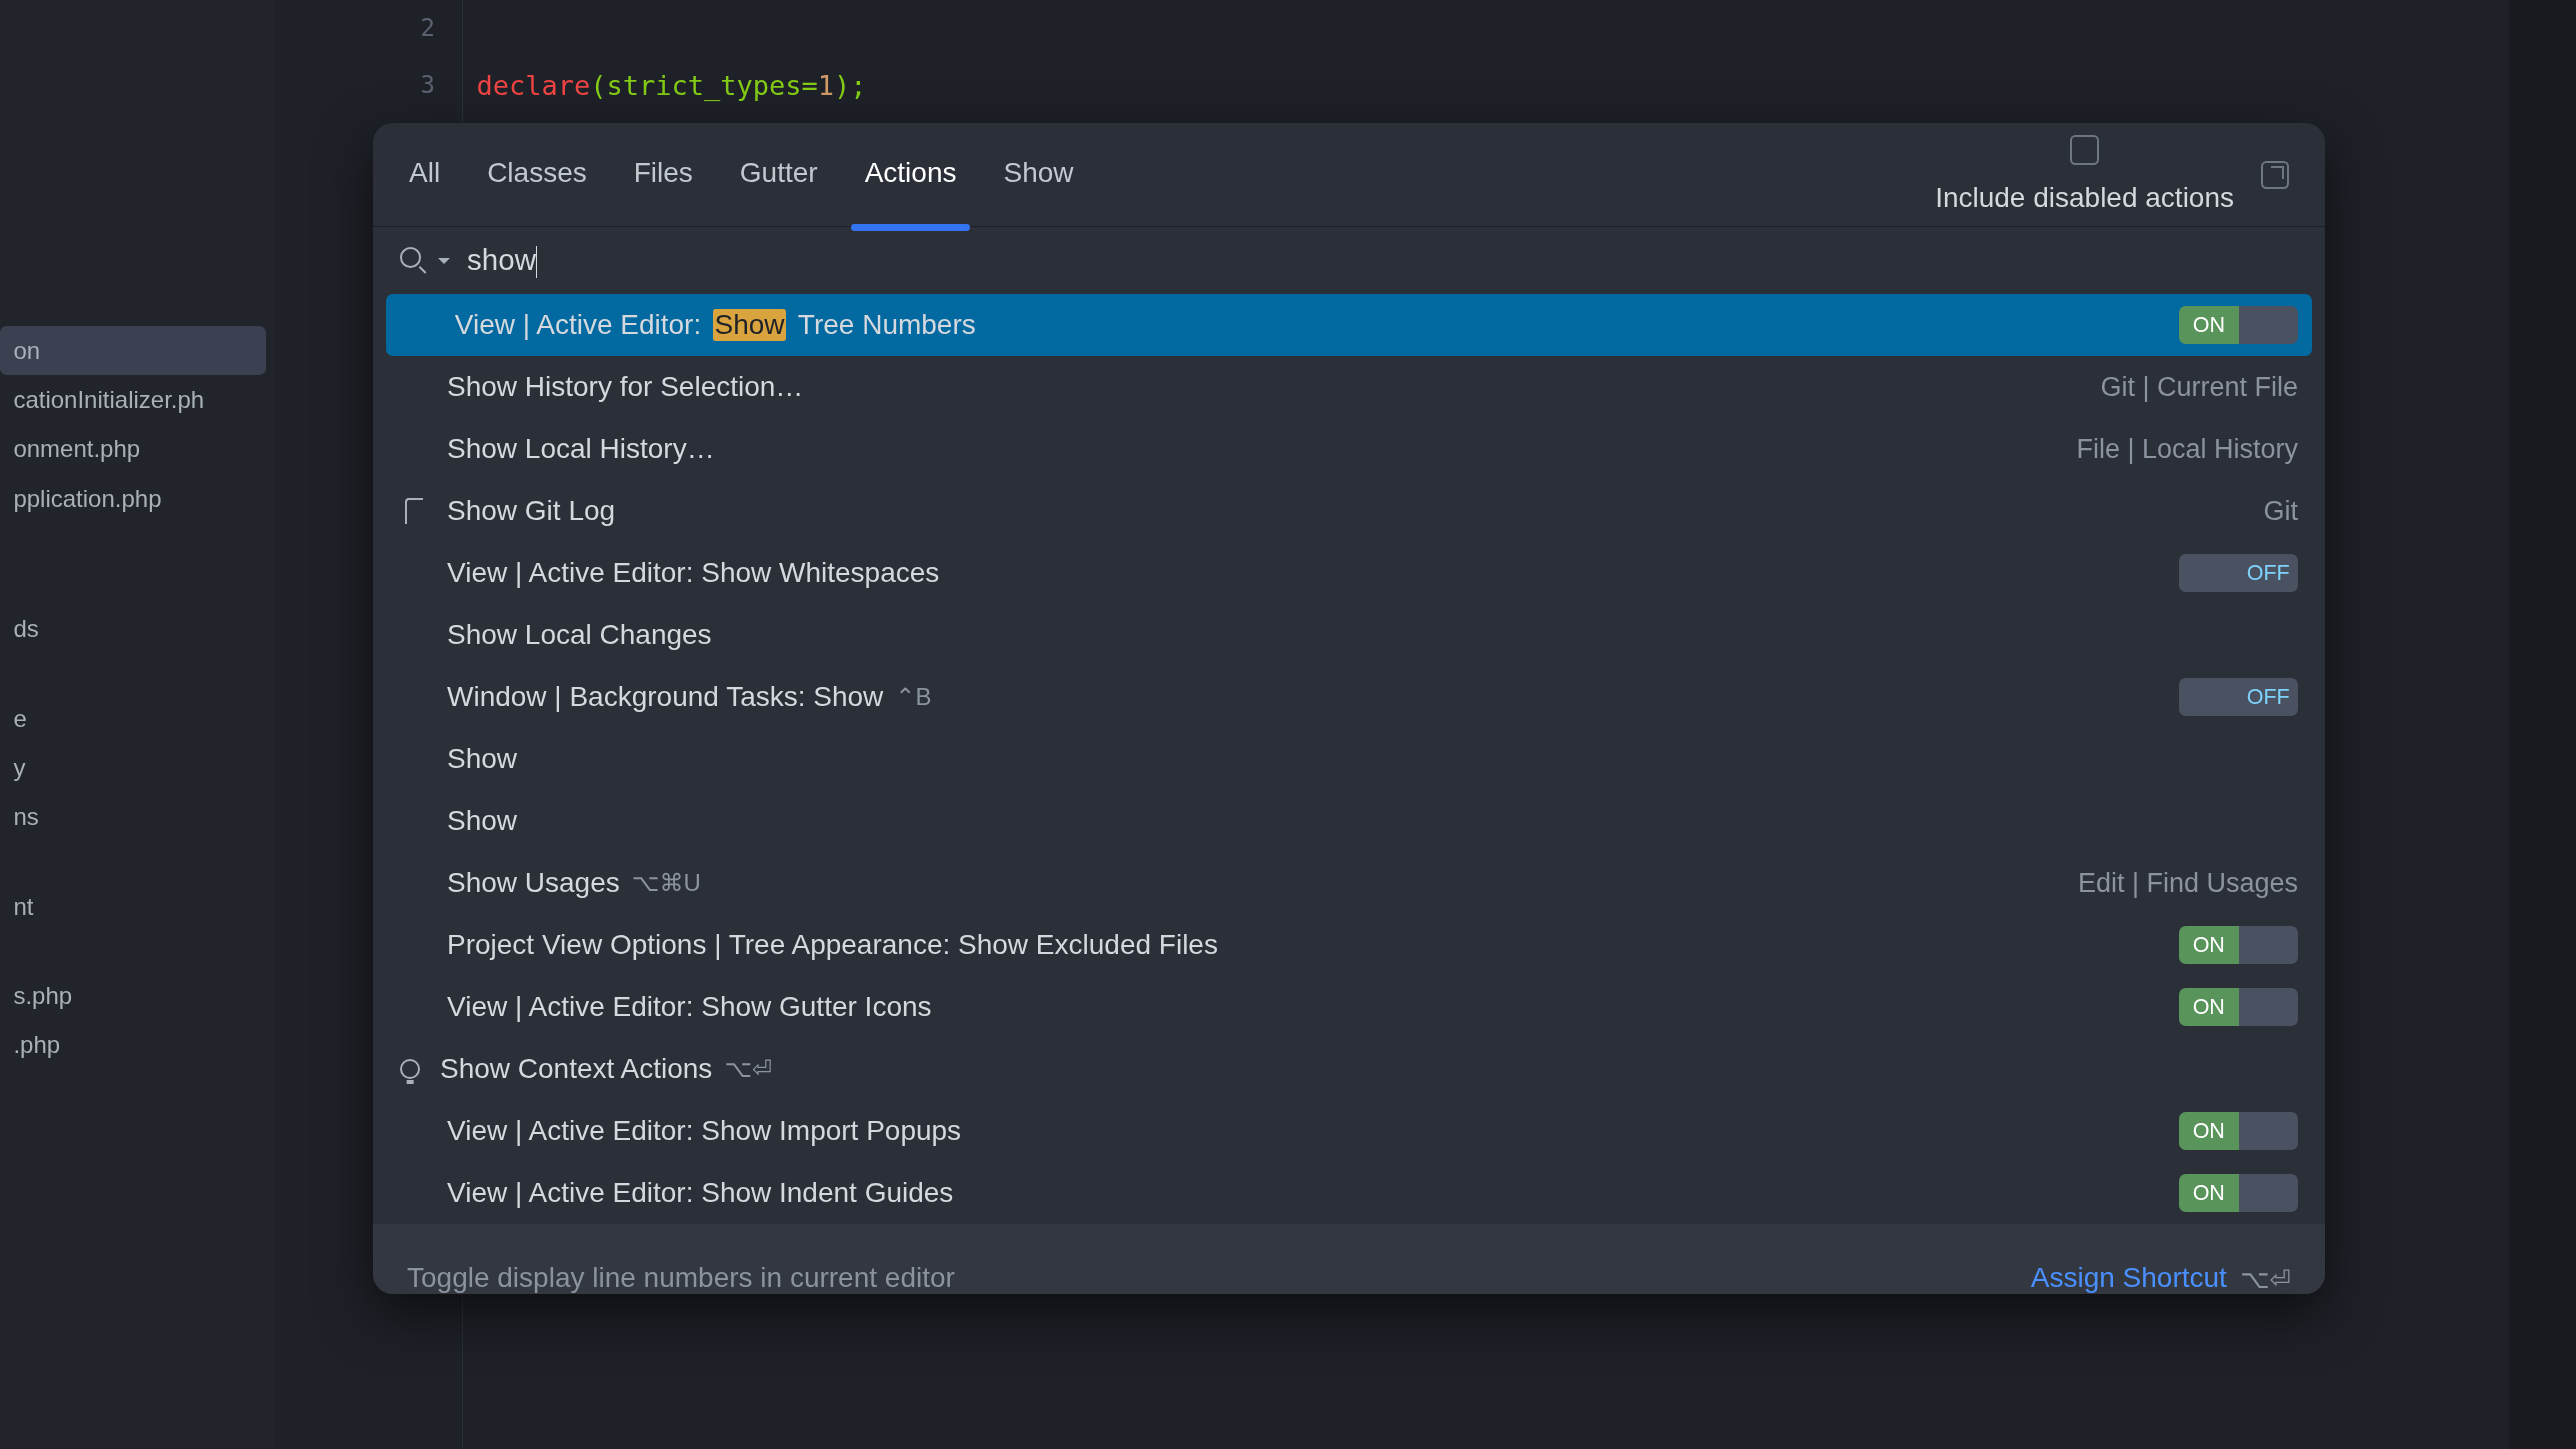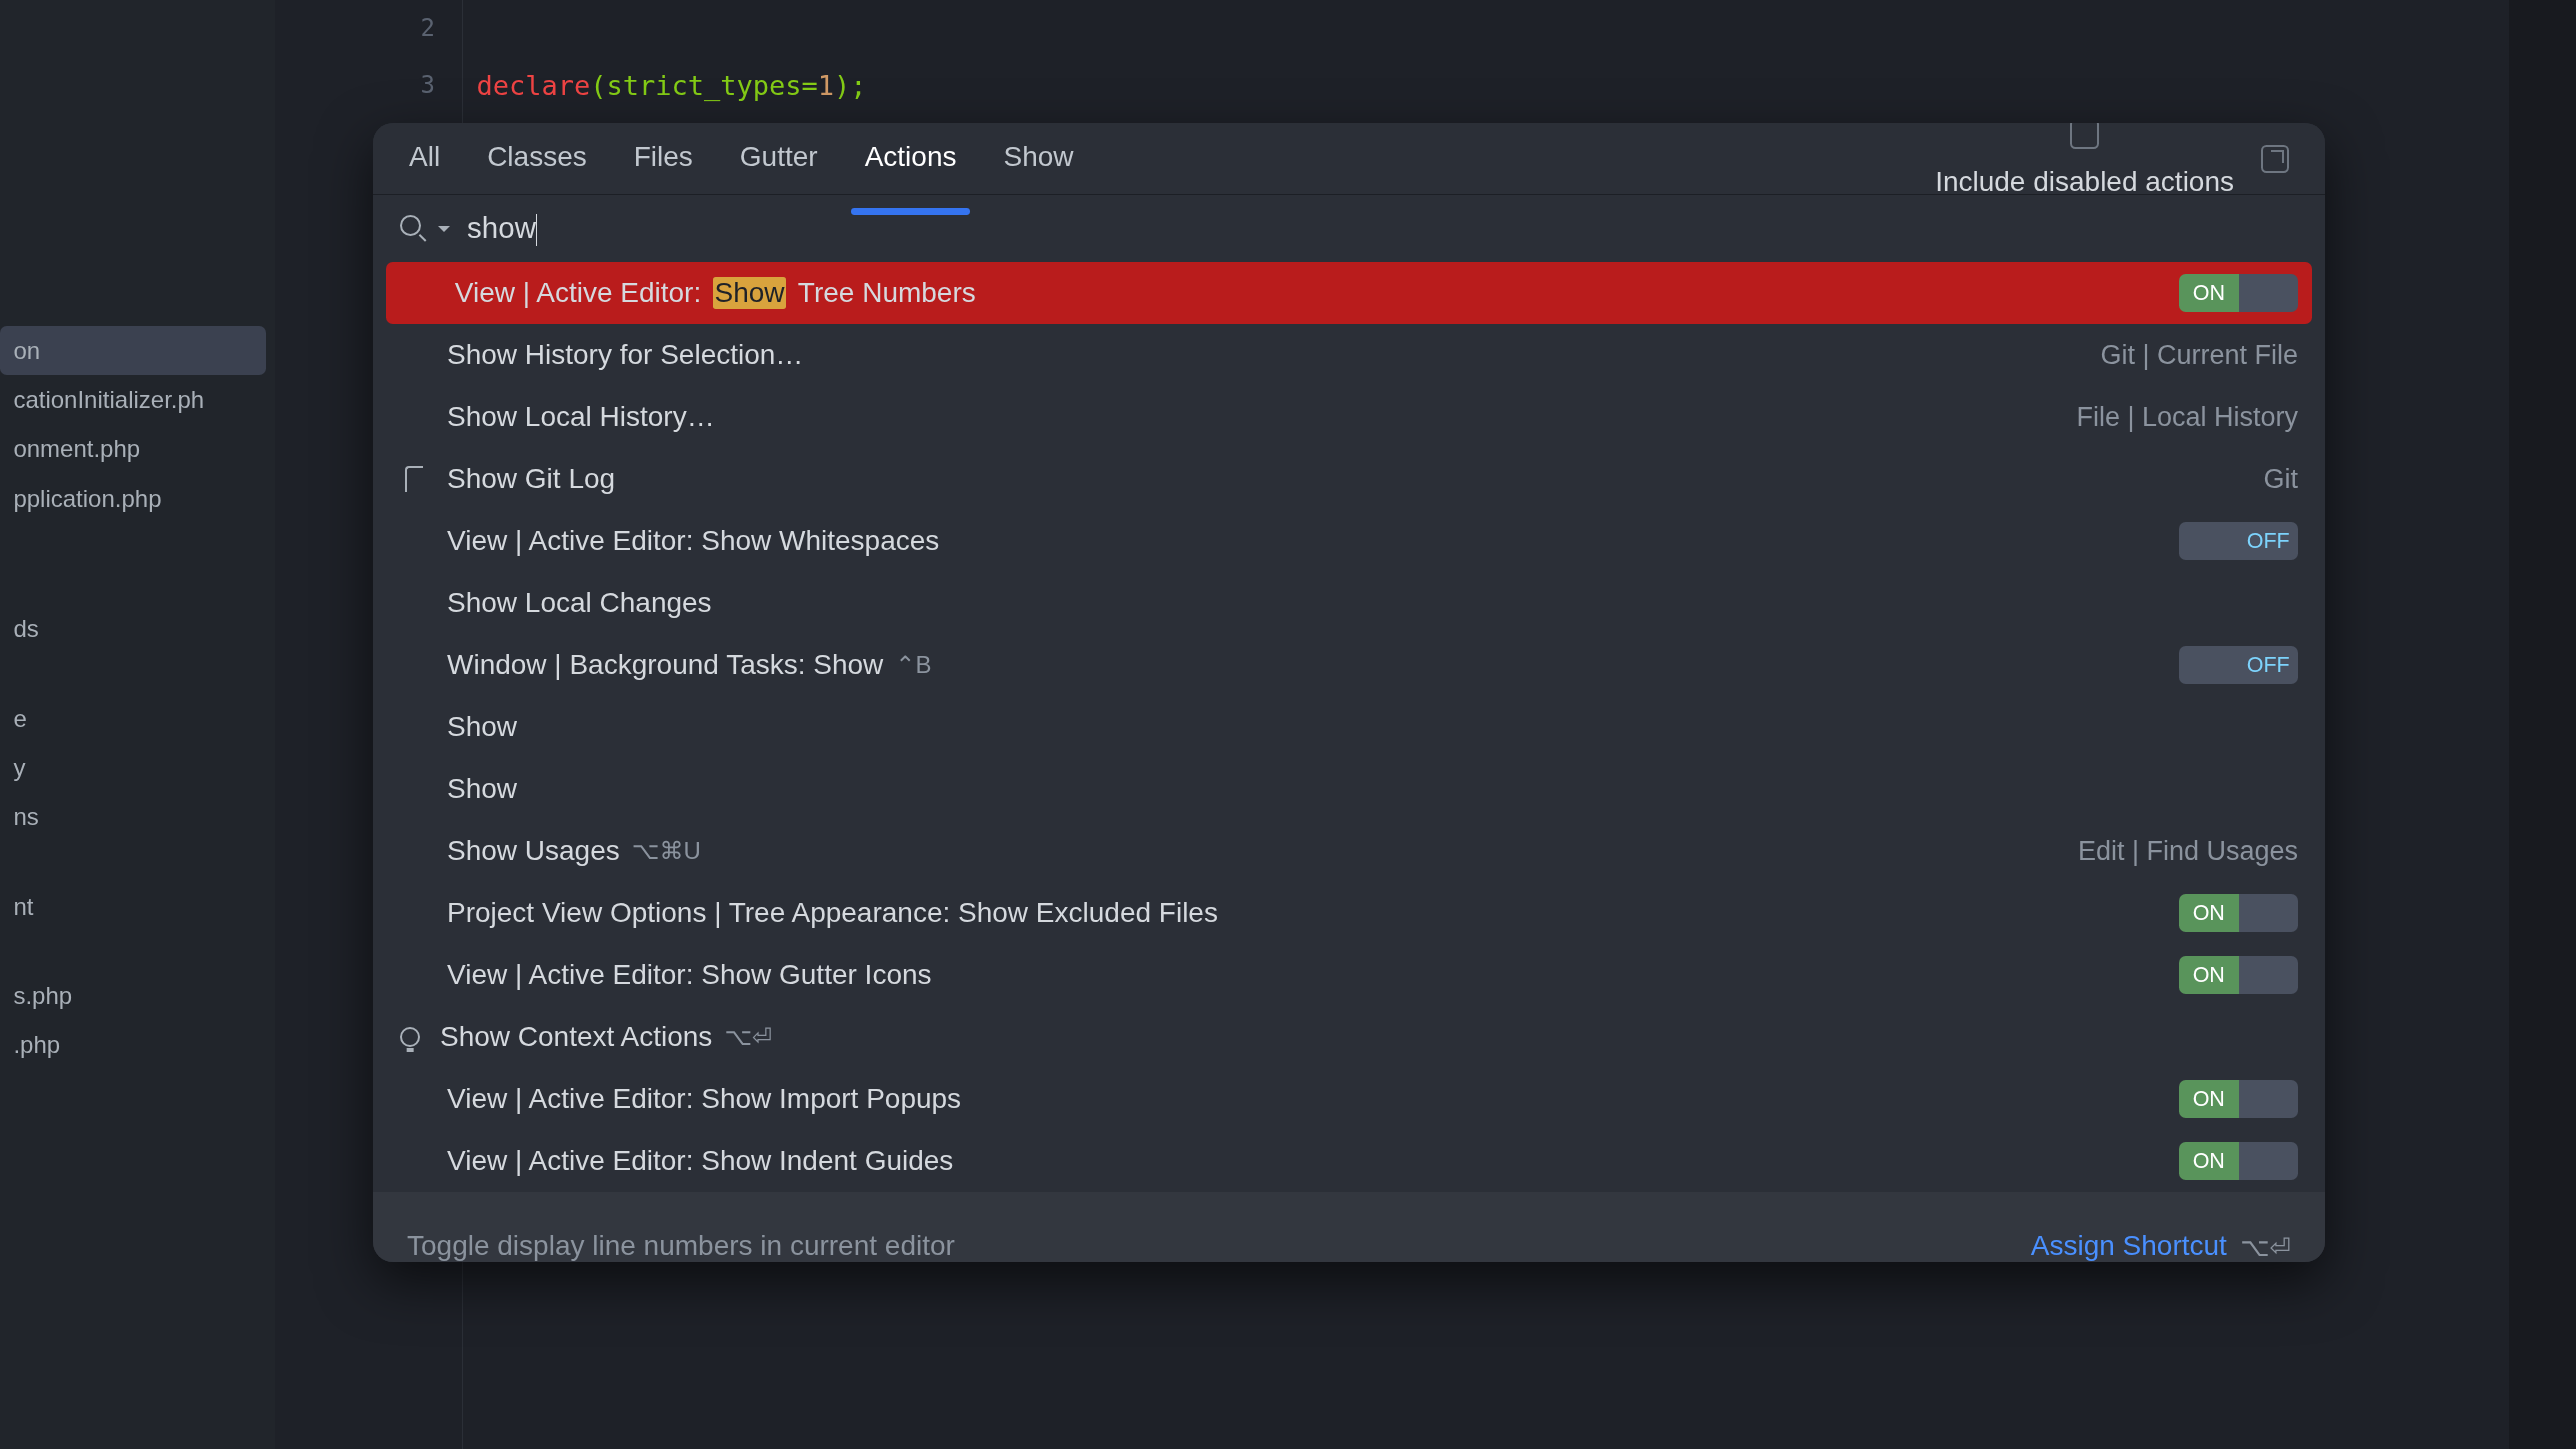--- a/index.html
+++ b/index.html
@@ -87,21 +87,21 @@
   background: #2b2f37;
   border-radius: 20px;
   box-shadow: 0 20px 54px rgba(0,0,0,0.6);
   overflow: hidden;
 }
 
 
 .tabs-row {
   display: flex;
   align-items: center;
-  height: 72px;
+  height: 104px;
   padding: 0 36px;
   background: #2b2f37;
   border-bottom: 0.7px solid #1c1f25;
 }
 .tabs { display: flex; gap: 47px; }
 .tab {
   color: #c2c8cf;
   font-size: 28px;
   position: relative;
   padding-bottom: 4px;
@@ -202,21 +202,21 @@
 }
 .result-row {
   display: flex;
   align-items: center;
   height: 62px;
   padding: 0 27px 0 27px;
   gap: 20px;
   font-size: 28px;
 }
 .result-row.selected {
-  background: #b91c1c;
+  background: #0369a1;
   border-radius: 6.7px;
   margin: 0 13.4px;
   padding-left: 13.4px;
   padding-right: 13.4px;
   gap: 28px;
 }
 .row-icon { width: 27px; height: 27px; flex-shrink: 0; display:flex; align-items:center; justify-content:center; }
 .row-icon.blank { visibility: hidden; }
 .branch-icon::before {
   content: "";

